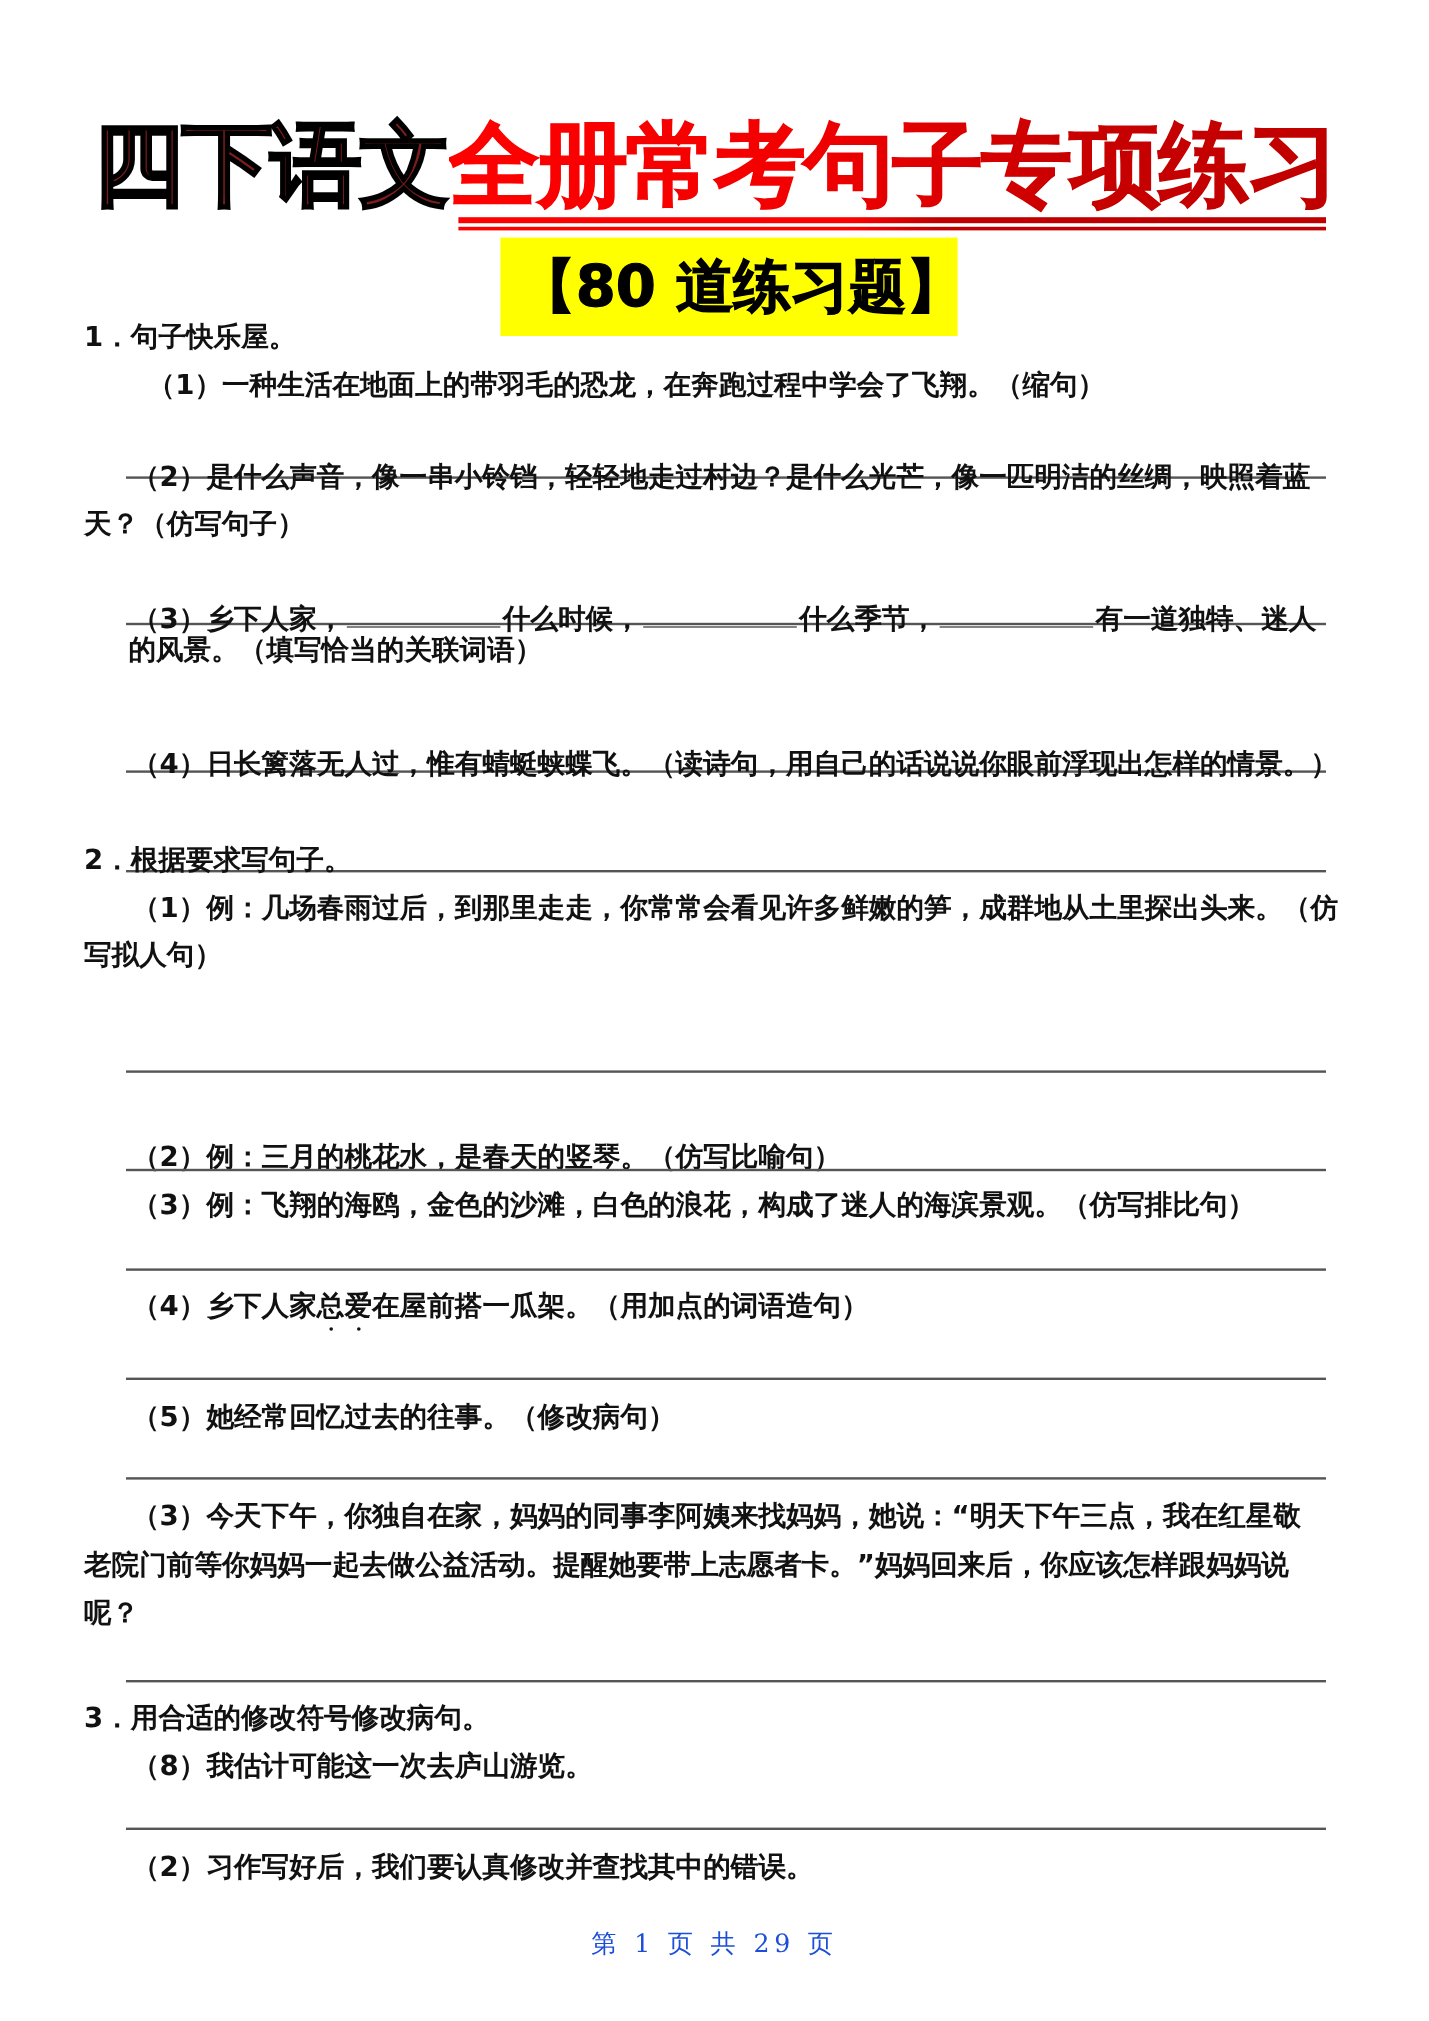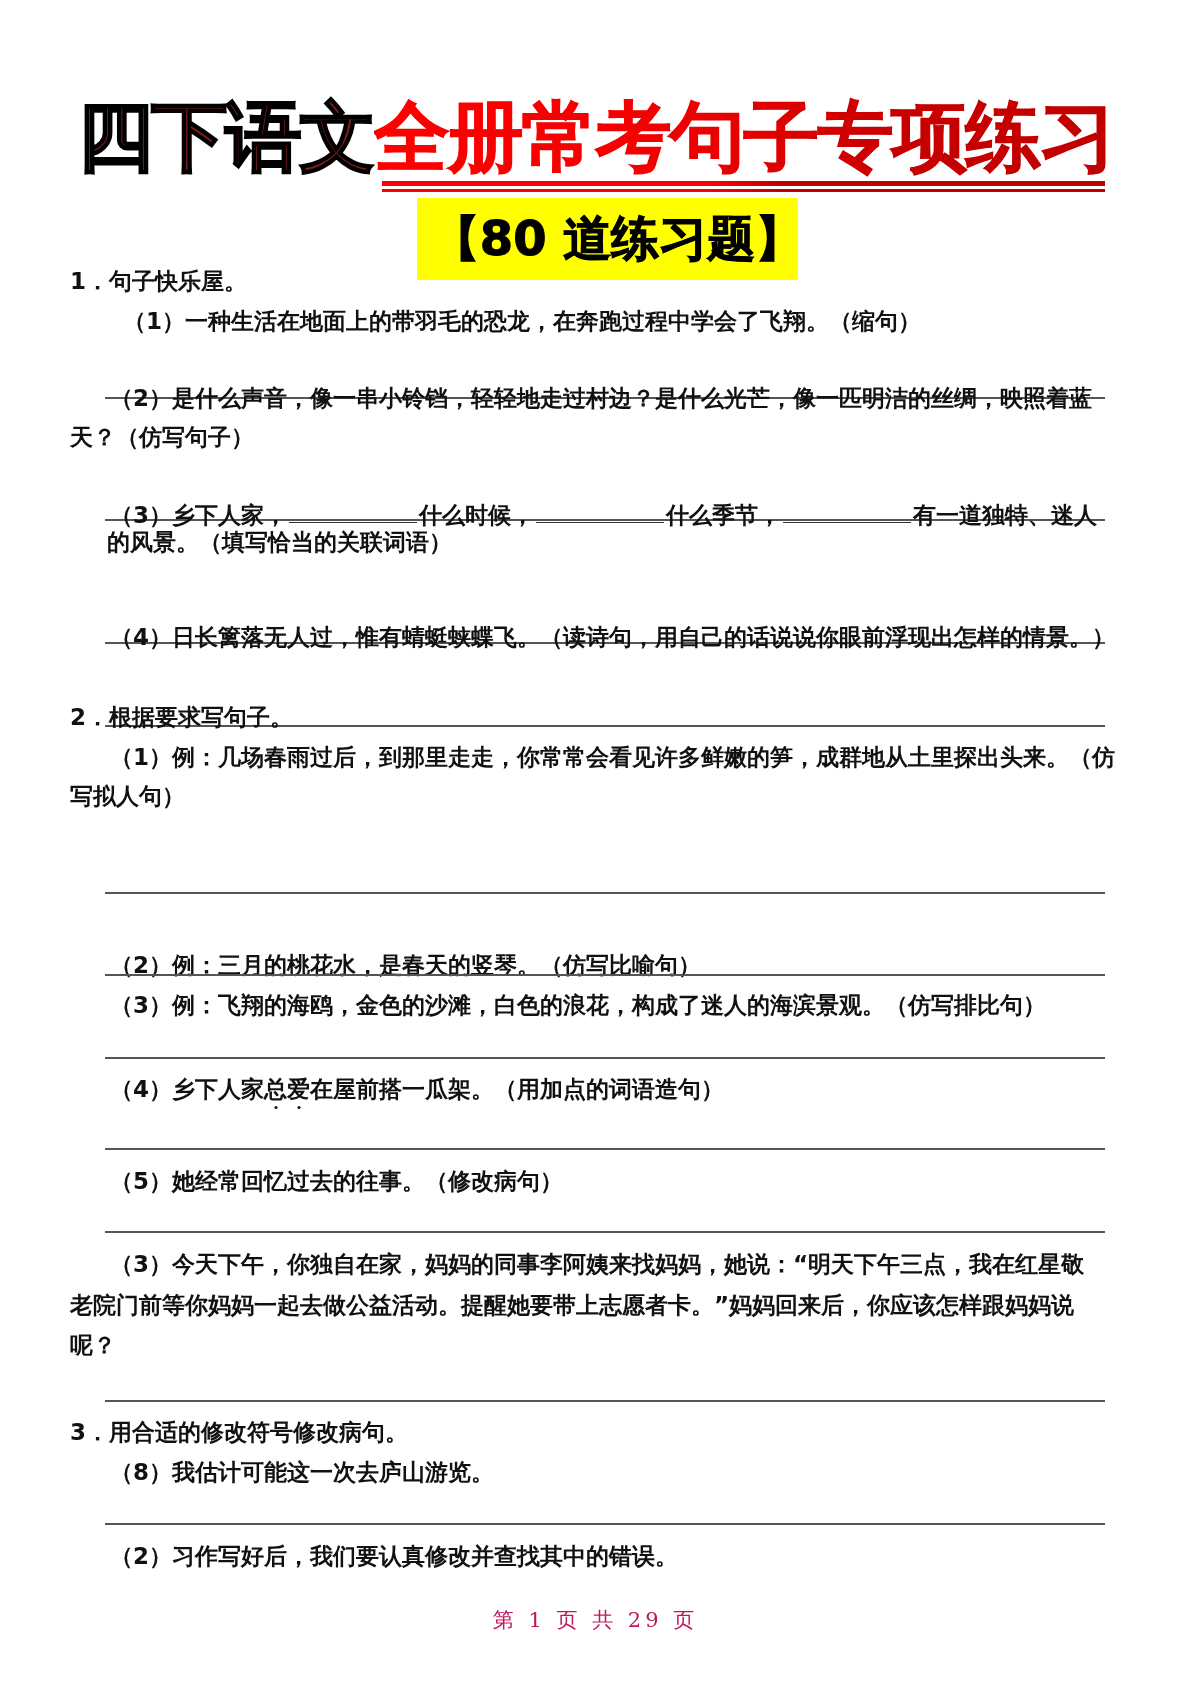--- a/index.html
+++ b/index.html
@@ -46,21 +46,21 @@
       display: inline-block; width: 128px; border-bottom: 1.5px solid #333;
       height: 22px; vertical-align: baseline; margin: 0 2px;
     }
     .dotted { position: relative; }
     .dotted::after {
       content: ""; position: absolute; left: 50%; bottom: -7px; width: 3px; height: 3px;
       background: #111; border-radius: 50%; transform: translateX(-50%);
     }
     .footer {
       position: absolute; top: 1606px; left: 0; width: 1191px; text-align: center;
-      font-family: "DejaVu Serif", "Liberation Serif", serif; font-size: 21px; color: #be185d;
+      font-family: "DejaVu Serif", "Liberation Serif", serif; font-size: 21px; color: #1d4ed8;
       letter-spacing: 4px;
     }
   </style>
 </head>
 <body>
 
 <div class="title-row">
   <span class="title-black">四下语文</span>
     <span class="title-red">全册常考句子专项练习</span>
 </div>

